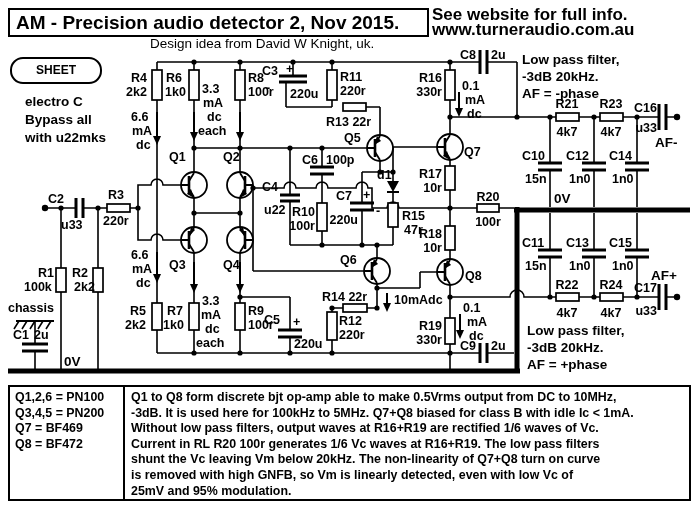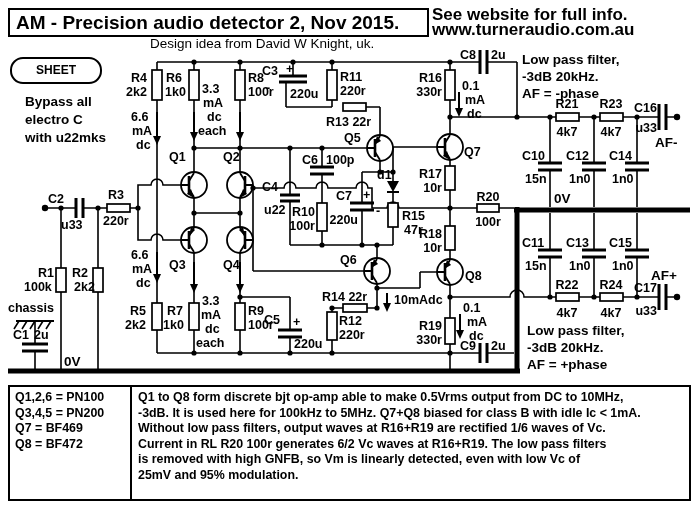--- a/index.html
+++ b/index.html
@@ -18,41 +18,41 @@
   .end{text-anchor:end}.mid{text-anchor:middle}
   .w{fill:none;stroke:#000;stroke-width:1.6;}
   .bus{fill:none;stroke:#000;stroke-width:5;}
   .res{fill:#fff;stroke:#000;stroke-width:1.7;}
   .cap{fill:none;stroke:#000;stroke-width:3;}
   .tr{fill:#fff;stroke:#000;stroke-width:1.8;}
   .tl{fill:none;stroke:#000;stroke-width:1.8;}
   .bar{fill:none;stroke:#000;stroke-width:2.6;}
   .sh{fill:none;stroke:#000;stroke-width:2;}
   .table{position:absolute;left:8px;top:385px;width:679px;height:112px;border:2px solid #000;display:flex;}
-  .tparts{width:104px;border-right:2px solid #000;padding:3px 11px 0 5px;}
+  .tparts{width:104px;border-right:2px solid #000;padding:3px 4px 0 5px;}
   .tdesc{flex:1;padding:3px 0 0 6px;}
   .trow{font-weight:bold;font-size:12.4px;line-height:15.6px;white-space:nowrap;}
 </style>
 </head>
 <body>
 
 <div id="page">
 
   <div class="titlebox">
     <span>AM - Precision audio detector 2, Nov 2015.</span>
   </div>
   <div class="web">
     <div>See website for full info.</div>
     <div>www.turneraudio.com.au</div>
   </div>
   <div class="credit">Design idea from David W Knight, uk.</div>
   <div class="sheet">SHEET</div>
   <div class="bypass">
+    <div>electro C</div>
     <div>Bypass all</div>
-    <div>electro C</div>
     <div>with u22mks</div>
   </div>
 
   <svg width="697" height="506" viewBox="0 0 697 506">
 
     <g>
       <path class="w" d="M157,62 H450 M157,62 V70 M157,100 V303 M157,330 V353
         M194,62 V70 M194,100 V148 M240,62 V70 M240,100 V148
         M293,62 V76 M286,82 V107 M286,107 H332 M332,62 V70 M332,100 V107
         M194,148 H367 M194,148 V172 M240,148 V172
@@ -490,19 +490,20 @@
     <div class="tparts">
       <div class="trow">Q1,2,6 = PN100</div>
       <div class="trow">Q3,4,5 = PN200</div>
       <div class="trow">Q7 = BF469</div>
       <div class="trow">Q8 = BF472</div>
     </div>
     <div class="tdesc">
       <div class="trow">Q1 to Q8 form discrete bjt op-amp able to make 0.5Vrms output from DC to 10MHz,</div>
       <div class="trow">-3dB. It is used here for 100kHz to 5MHz. Q7+Q8 biased for class B with idle Ic &lt; 1mA.</div>
       <div class="trow">Without low pass filters, output waves at R16+R19 are rectified 1/6 waves of Vc.</div>
-      <div class="trow">Current in RL R20 100r generates 6/2 Vc waves at R16+R19. The low pass filters</div>
+      <div class="trow">Current in RL R20 100r generates 1/6 Vc waves at R16+R19. The low pass filters</div>
+      <div class="trow">shunt the Vc leaving Vm below 20kHz. The non-linearity of Q7+Q8 turn on curve</div>
       <div class="trow">is removed with high GNFB, so Vm is linearly detected, even with low Vc of</div>
       <div class="trow">25mV and 95% modulation.</div>
     </div>
   </div>
 
 </div>
 
 </body></html>

